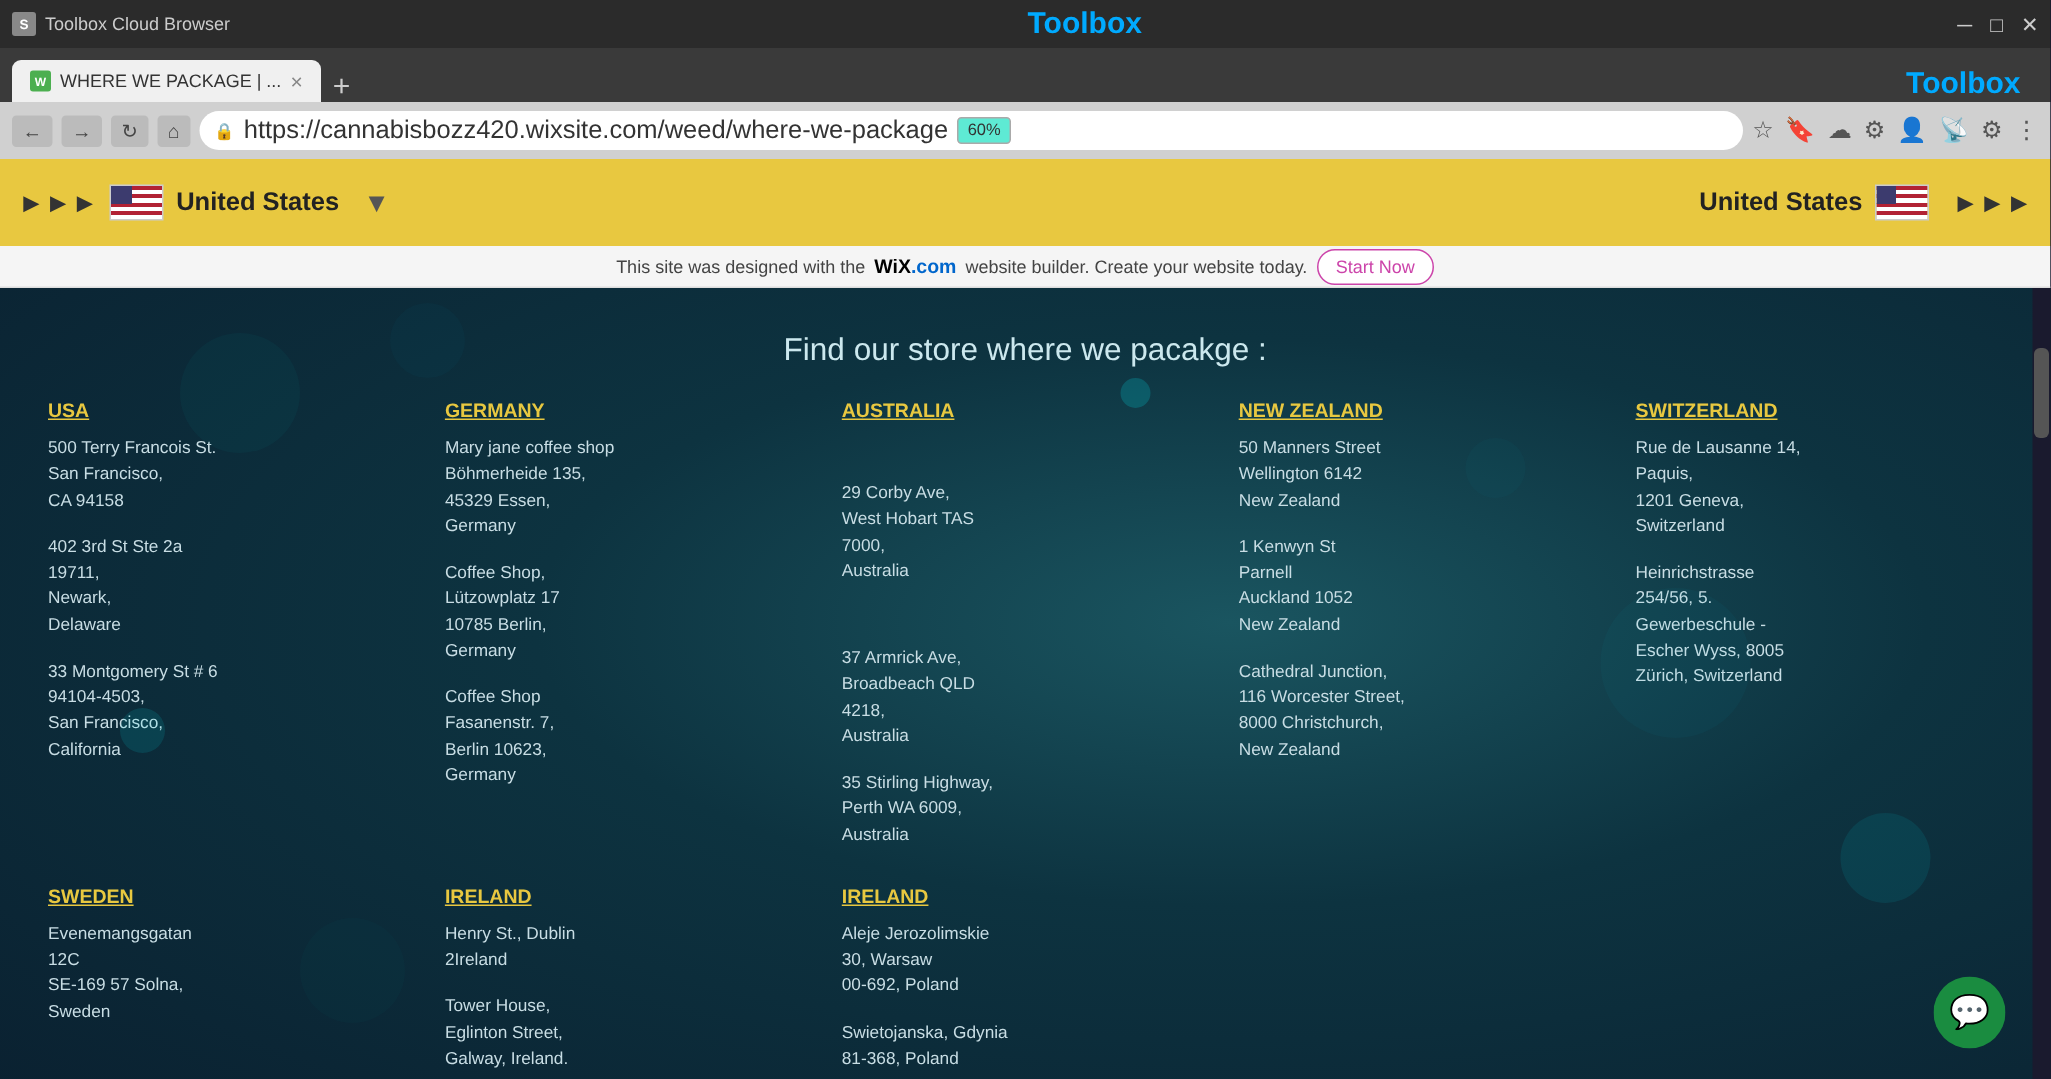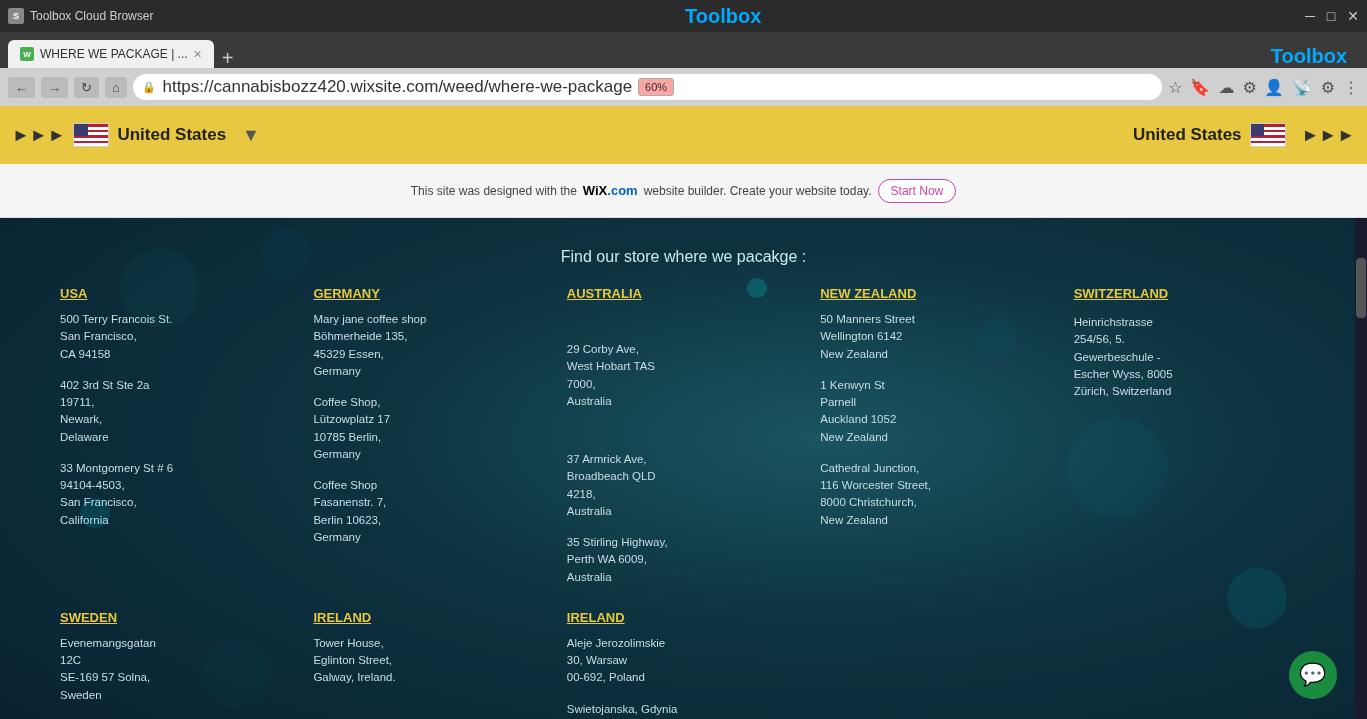--- a/index.html
+++ b/index.html
@@ -99,21 +99,21 @@
       border-radius: 13px;
       display: flex;
       align-items: center;
       padding: 0 10px;
       font-size: 12px;
       color: #333;
       gap: 6px;
     }
     .address-bar-lock { font-size: 11px; color: #4CAF50; }
     .zoom-badge {
-      background: #fca5a5;
+      background: #5eead4;
       border: 1px solid #aaa;
       border-radius: 3px;
       padding: 2px 6px;
       font-size: 11px;
       color: #333;
     }
     .toolbar-icons {
       display: flex;
       gap: 8px;
       align-items: center;
@@ -174,21 +174,21 @@
     }
     .nav-arrows-right {
       color: #333;
       font-size: 18px;
       margin-left: 8px;
     }
 
     
     .wix-banner {
       background: #f5f5f5;
-      height: 54px;
+      height: 28px;
       display: flex;
       align-items: center;
       justify-content: center;
       font-size: 12px;
       color: #444;
       gap: 6px;
       border-bottom: 1px solid #ddd;
     }
     .wix-logo {
       font-weight: bold;
@@ -220,30 +220,30 @@
     
     .bokeh {
       position: absolute;
       border-radius: 50%;
       background: rgba(0, 200, 220, 0.15);
       pointer-events: none;
     }
 
     .page-subtitle {
       color: #cce8ee;
-      font-size: 16px;
+      font-size: 21px;
       font-weight: normal;
       text-align: center;
       margin-bottom: 20px;
       margin-top: 10px;
     }
 
     .columns-container {
       display: flex;
-      padding: 0 60px;
+      padding: 0 32px;
       gap: 20px;
       flex-wrap: wrap;
     }
 
     .column {
       flex: 1;
       min-width: 130px;
       color: #c8dde4;
     }
 
@@ -441,40 +441,46 @@
 Auckland 1052
 New Zealand</div>
       <div class="address-entry" style="white-space:pre-line;">Cathedral Junction,
 116 Worcester Street,
 8000 Christchurch,
 New Zealand</div>
     </div>
 
     <div class="column">
       <span class="column-title">SWITZERLAND</span>
+      <div class="address-entry" style="white-space:pre-line;">Rue de Lausanne 14,
+Paquis,
+1201 Geneva,
+Switzerland</div>
       <div class="address-entry" style="white-space:pre-line;margin-top:13px;">Heinrichstrasse
 254/56, 5.
 Gewerbeschule -
 Escher Wyss, 8005
 Zürich, Switzerland</div>
     </div>
   </div>
 
   <div class="columns-container" style="margin-top: 10px; padding-bottom: 20px;">
 
     <div class="column">
       <span class="column-title">SWEDEN</span>
       <div class="address-entry" style="white-space:pre-line;">Evenemangsgatan
 12C
 SE-169 57 Solna,
 Sweden</div>
     </div>
 
     <div class="column">
       <span class="column-title">IRELAND</span>
+      <div class="address-entry" style="white-space:pre-line;">Henry St., Dublin
+2Ireland</div>
       <div class="address-entry" style="white-space:pre-line;">Tower House,
 Eglinton Street,
 Galway, Ireland.</div>
     </div>
 
     <div class="column">
       <span class="column-title">IRELAND</span>
       <div class="address-entry" style="white-space:pre-line;">Aleje Jerozolimskie
 30, Warsaw
 00-692, Poland</div>

